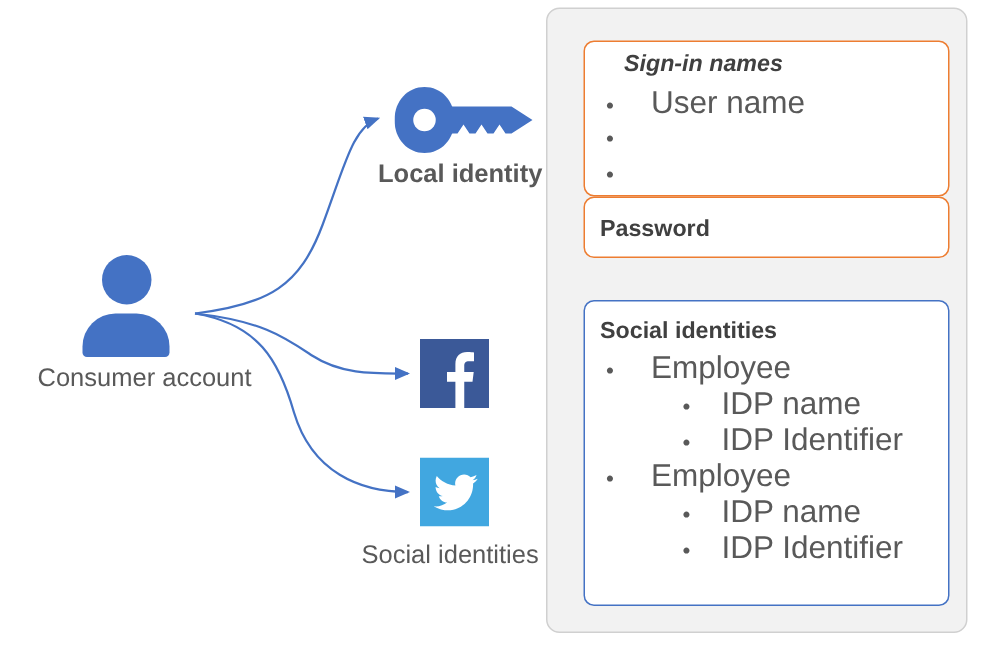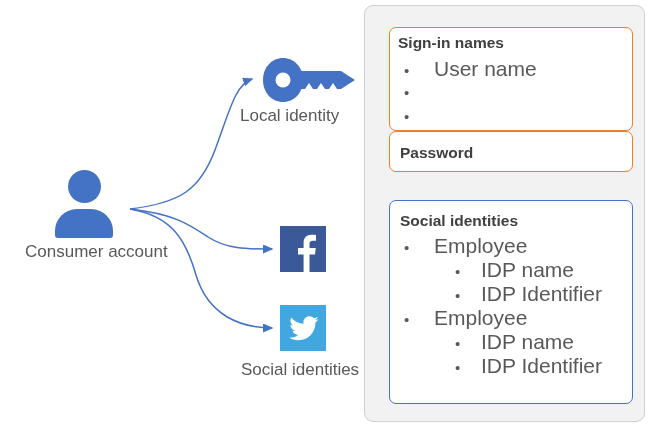--- a/index.html
+++ b/index.html
@@ -51,21 +51,21 @@
   }
 
   .caption {
     position: absolute;
     color: #595959;
     font-size: 17px;
     line-height: 20px;
     white-space: nowrap;
   }
   #consumer-account-label { left: 25px;  top: 242px; }
-  #local-identity-label   { left: 240px; top: 106px; }
+  #local-identity-label   { left: 252px; top: 106px; font-weight: bold; }
   #social-identities-label{ left: 241px; top: 360px; }
 
   
   .key-icon {
     position: absolute;
     left: 263px;
     top: 58px;
     width: 96px;
     height: 44px;
   }
@@ -197,21 +197,21 @@
              C11.8,34.2 15,35.2 18.4,35.2
              C29.4,35.2 35.4,26.1 35.4,18.2
              C35.4,17.9 35.4,17.7 35.4,17.4
              C36.6,16.6 37.6,15.5 38.5,14.2 Z" fill="#FFFFFF"></path>
   </svg>
   <div class="caption" id="social-identities-label">Social identities</div>
 
   <div id="attributes-panel"></div>
 
   <div class="attr-box orange" id="signin-box"></div>
-  <div class="box-title" style="left:398px; top:34px;">Sign-in names</div>
+  <div class="box-title" style="left:416px; top:34px;font-style:italic;">Sign-in names</div>
   <div class="bullet-row lvl1" style="left:404px; top:61px;">
     <span class="bullet-dot">•</span>
     <span class="bullet-text">User name</span>
   </div>
   <div class="bullet-row lvl1" style="left:404px; top:85px;">
     <span class="bullet-dot">•</span>
   </div>
   <div class="bullet-row lvl1" style="left:404px; top:109px;">
     <span class="bullet-dot">•</span>
   </div>

